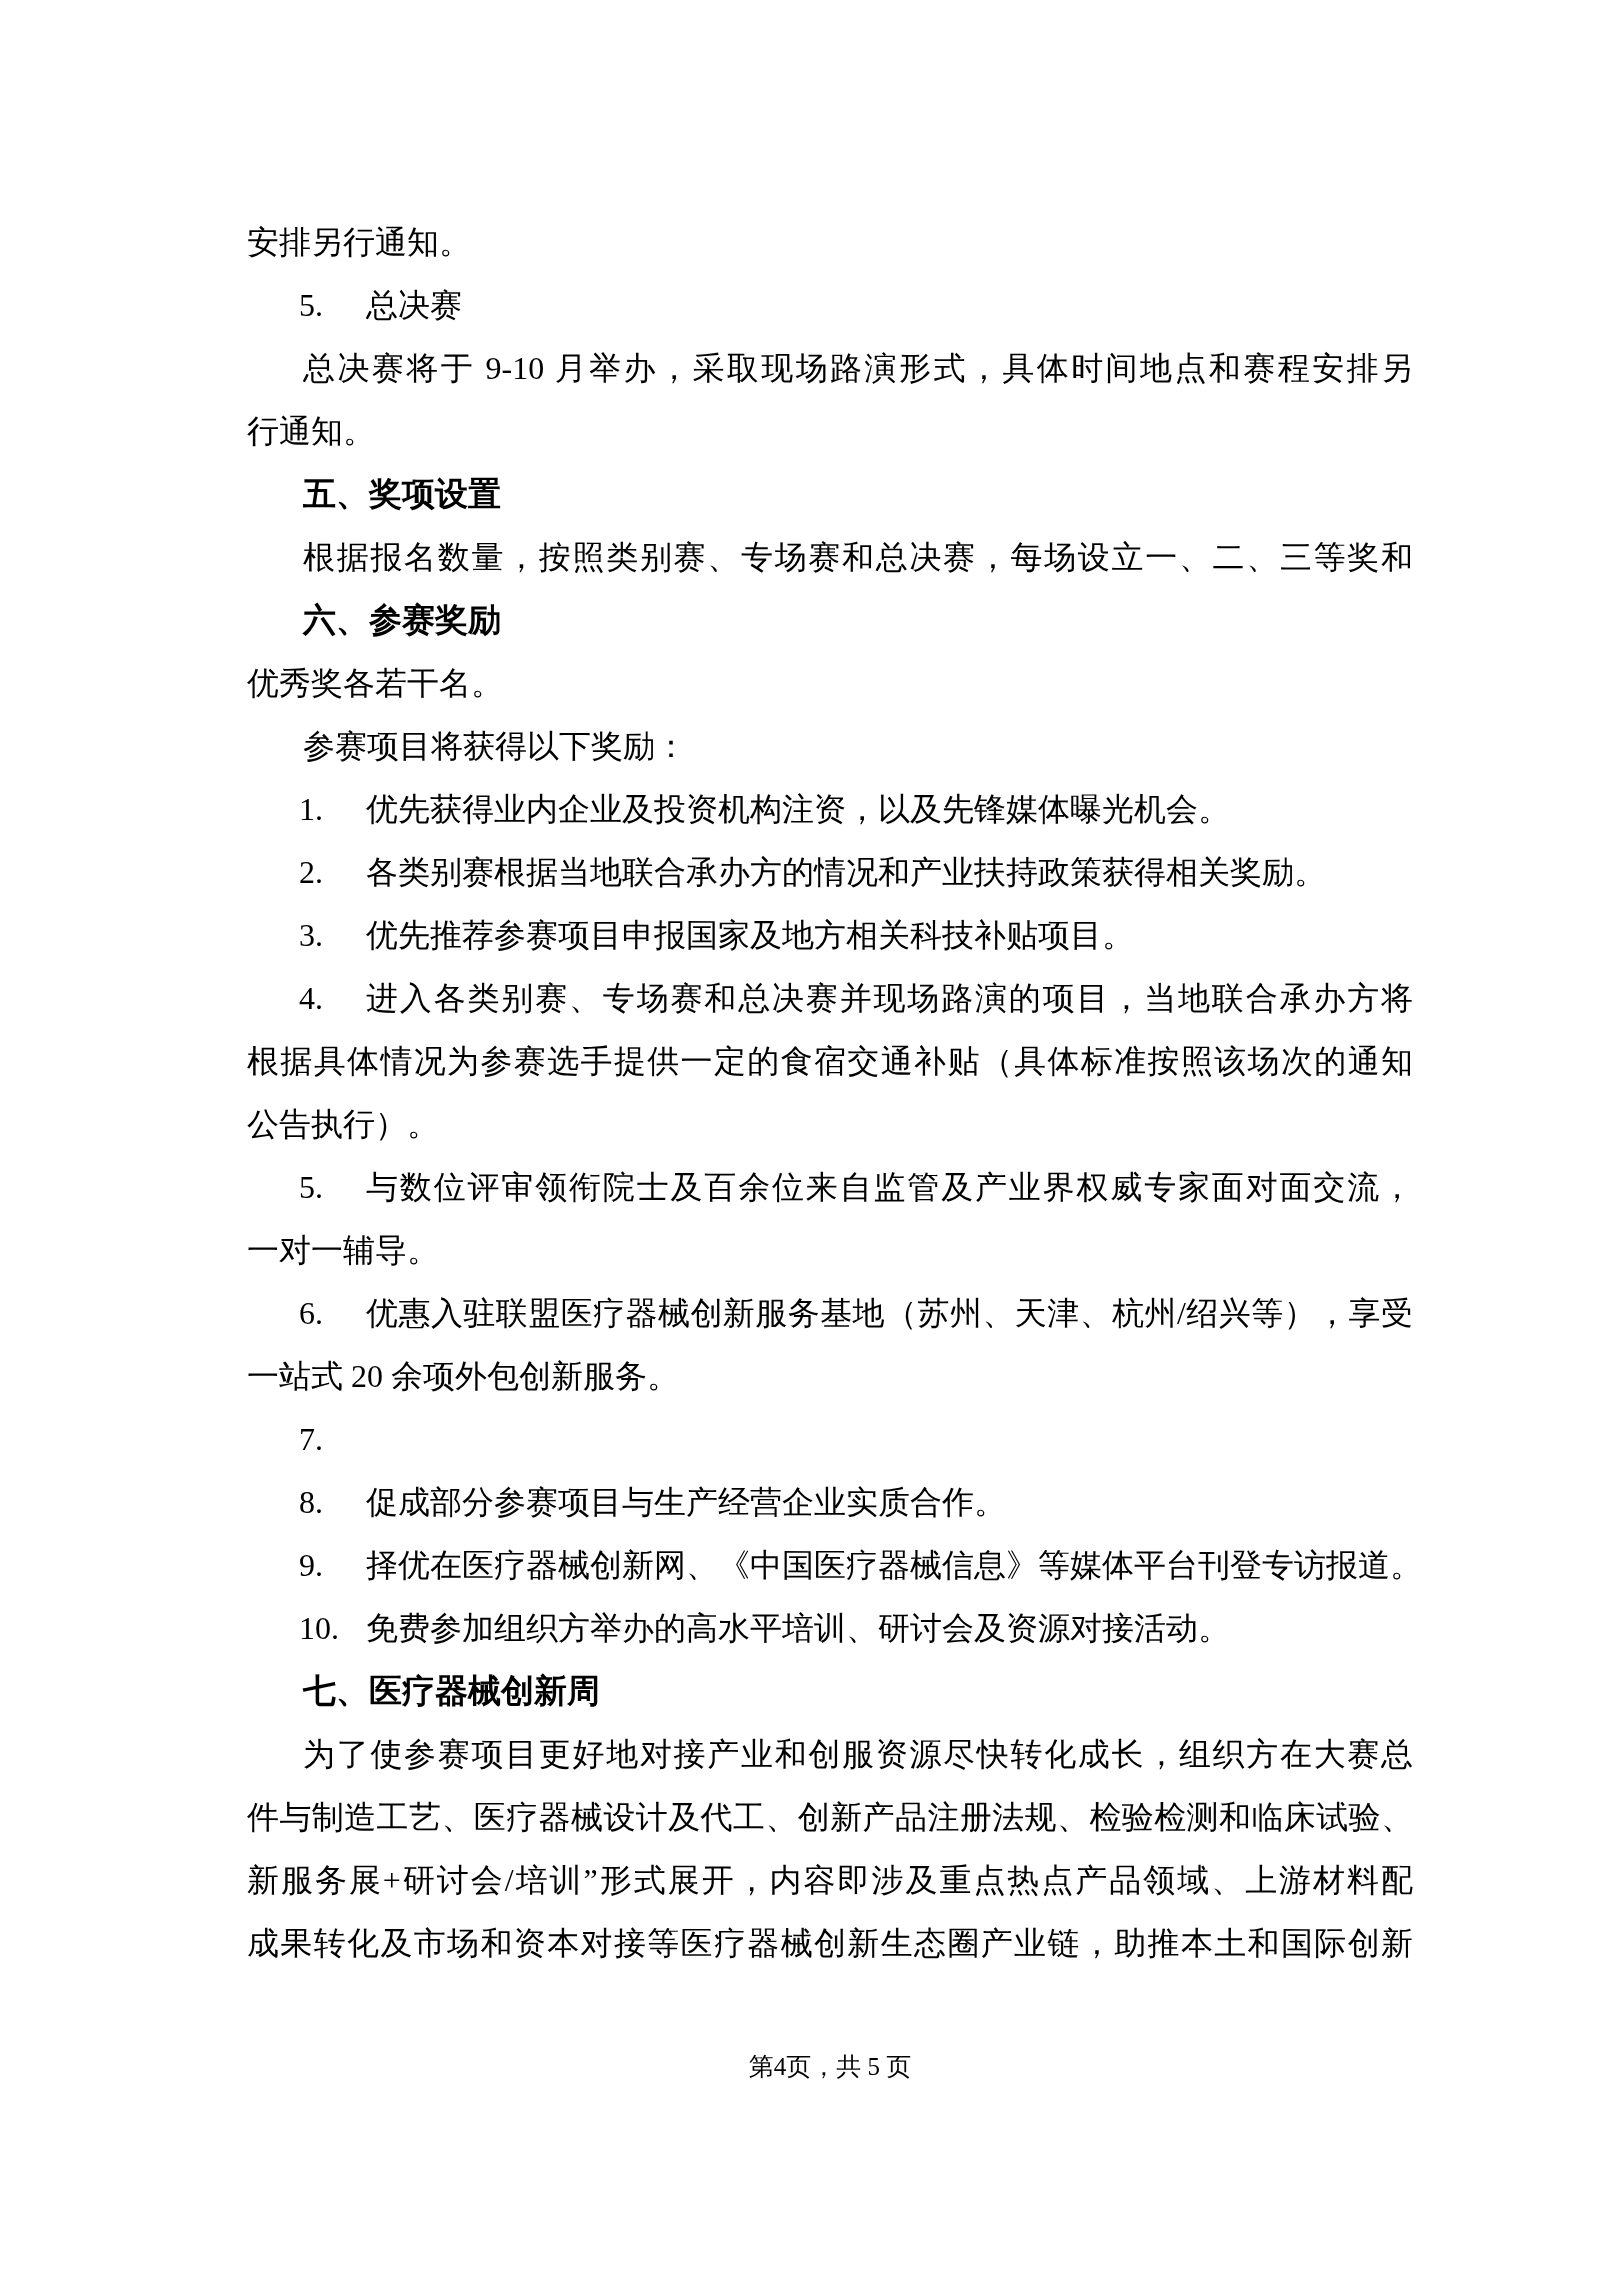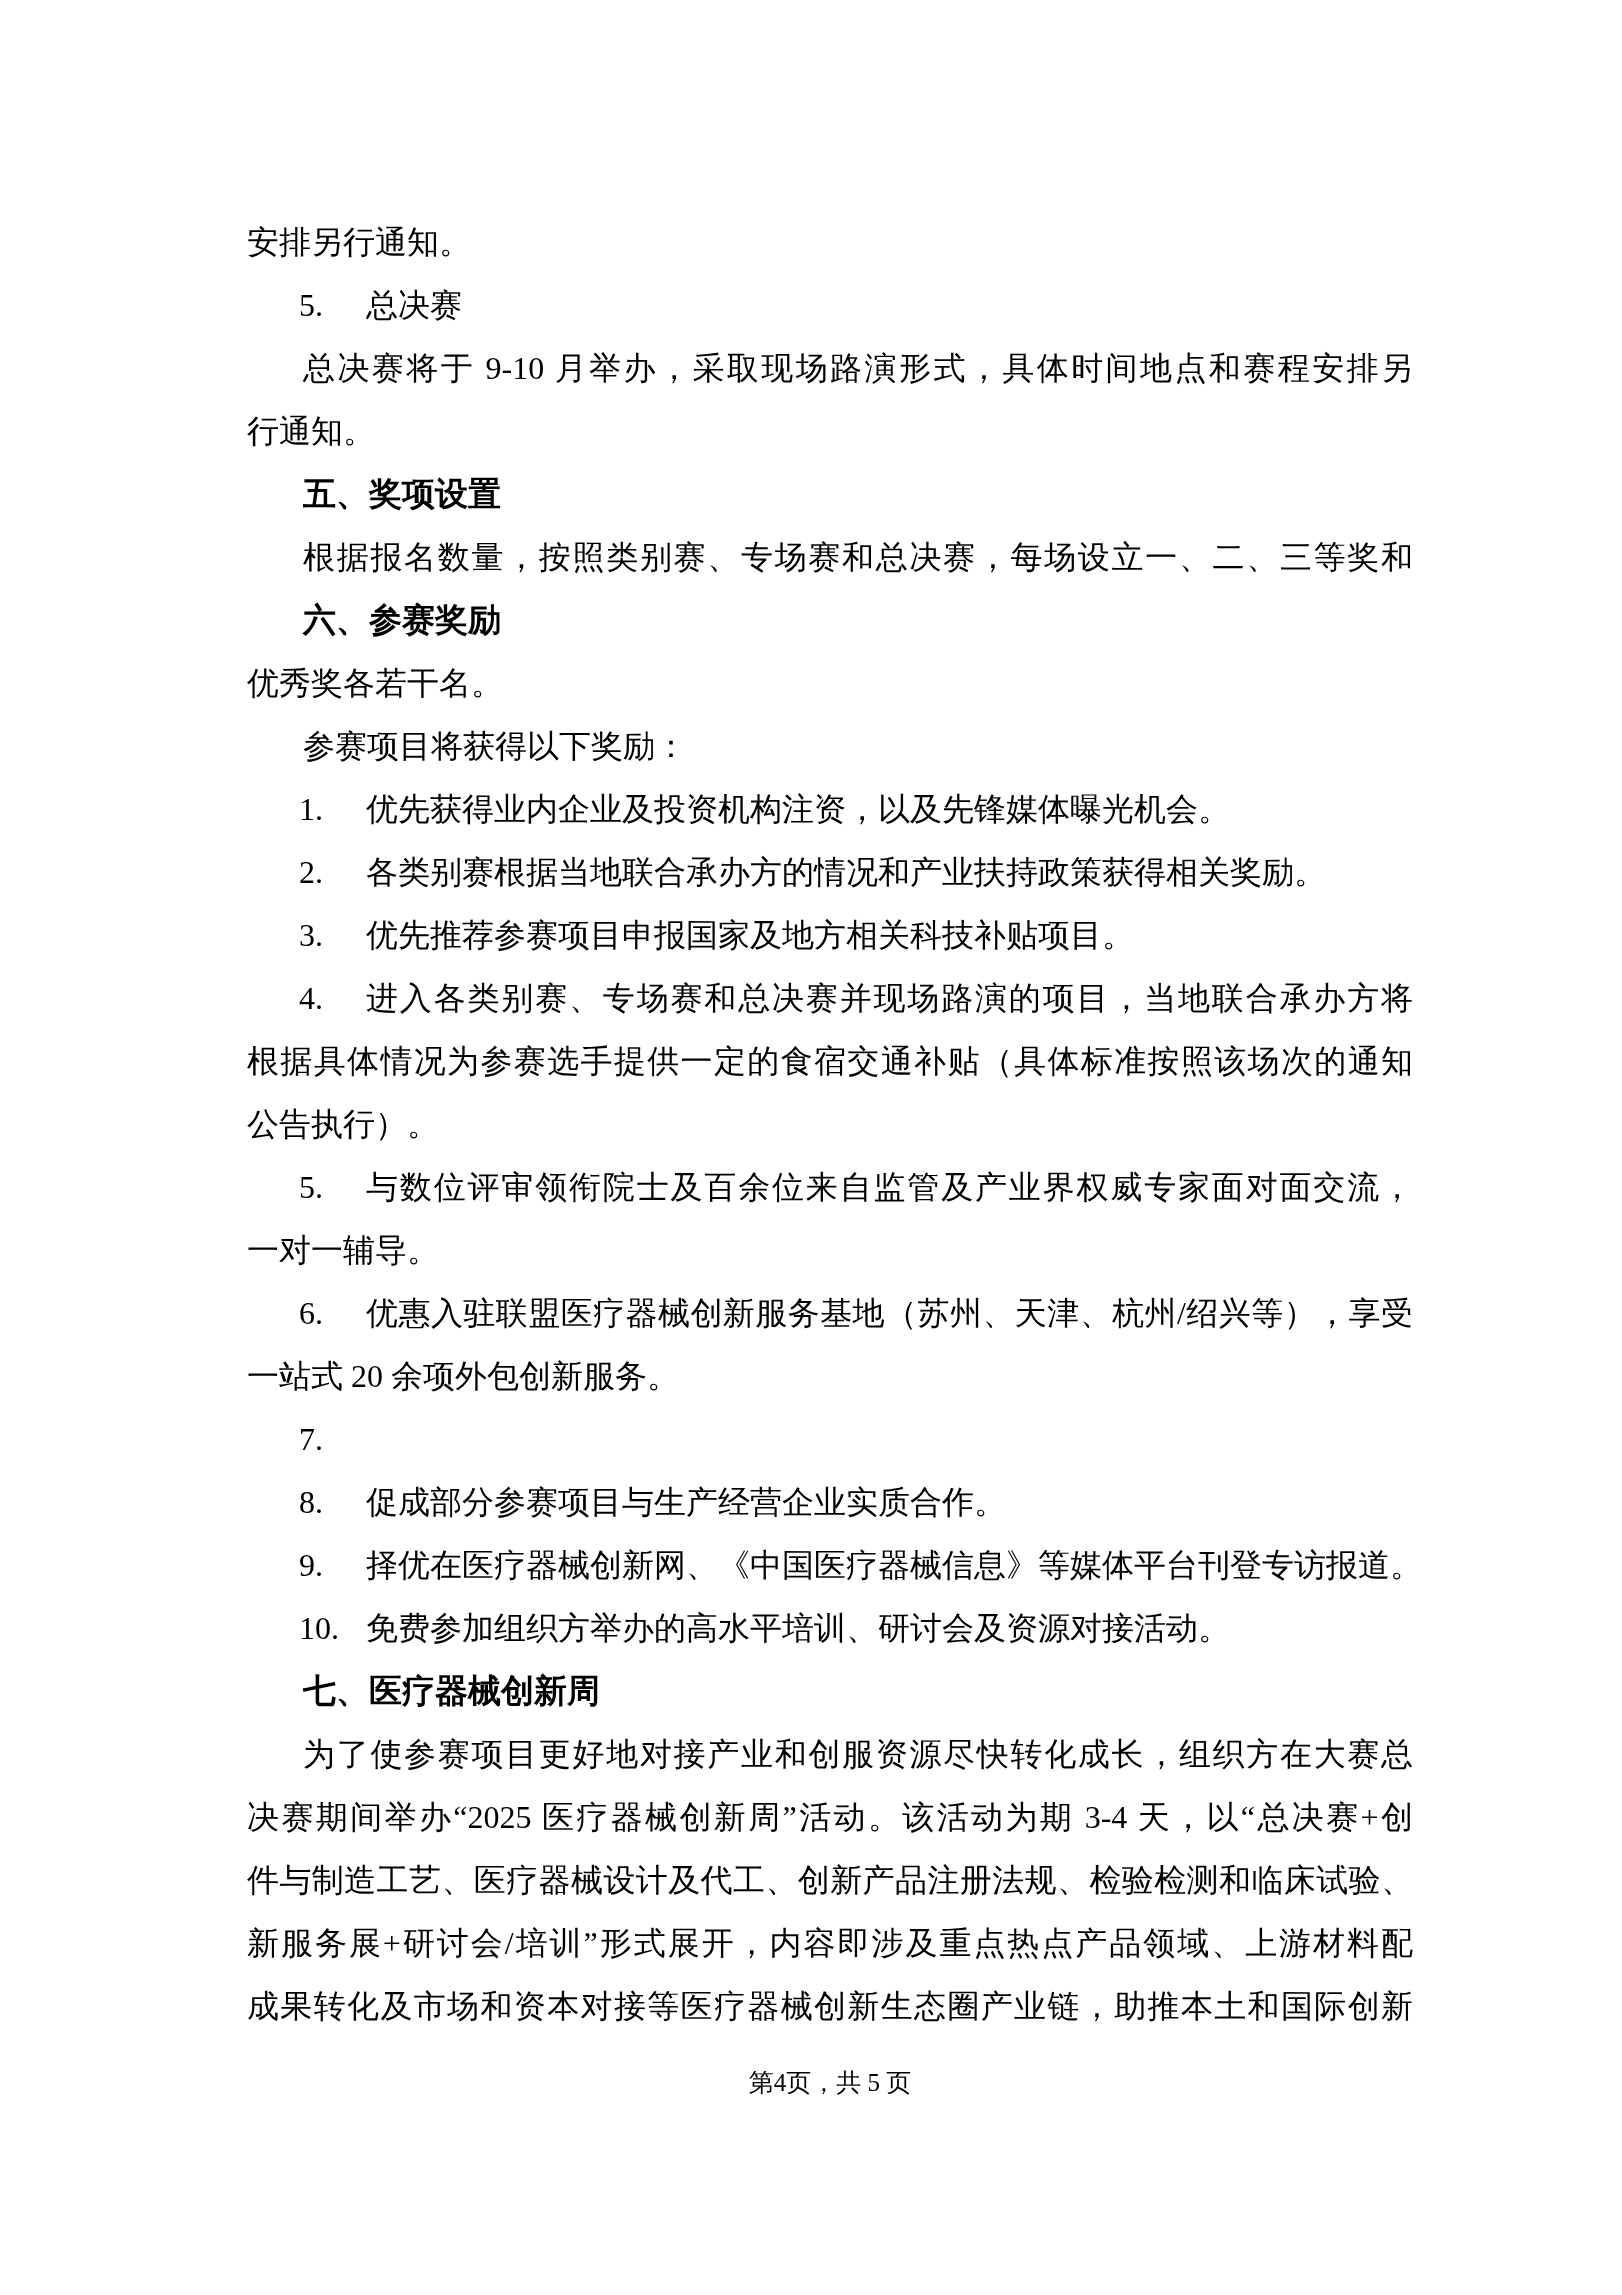--- a/index.html
+++ b/index.html
@@ -64,21 +64,20 @@
   }
   .footer {
     position: absolute;
     left: 247px;
     top: 2047px;
     width: 1166px;
     height: 39px;
     line-height: 39px;
     text-align: center;
     font-size: 25px;
-    margin-top: 16px;
   }
 </style>
 </head>
 <body>
 
 <div class="page">
   <main class="content">
       <div class="line plain">安排另行通知。</div>
       <div class="line numbered">
         <span class="num">5.</span>
@@ -129,21 +128,20 @@
       <div class="line numbered">
         <span class="num">9.</span>
         <span class="txt">择优在医疗器械创新网、《中国医疗器械信息》等媒体平台刊登专访报道。</span>
       </div>
       <div class="line numbered">
         <span class="num">10.</span>
         <span class="txt">免费参加组织方举办的高水平培训、研讨会及资源对接活动。</span>
       </div>
       <div class="line heading">七、医疗器械创新周</div>
       <div class="line indent fill">为了使参赛项目更好地对接产业和创服资源尽快转化成长，组织方在大赛总</div>
-      <div class="line plain fill">决赛期间举办“2025 医疗器械创新周”活动。该活动为期 3-4 天，以“总决赛+创</div>
       <div class="line plain fill">件与制造工艺、医疗器械设计及代工、创新产品注册法规、检验检测和临床试验、</div>
       <div class="line plain fill">新服务展+研讨会/培训”形式展开，内容即涉及重点热点产品领域、上游材料配</div>
       <div class="line plain fill">成果转化及市场和资本对接等医疗器械创新生态圈产业链，助推本土和国际创新</div>
     </main>
   <footer class="footer">
     <span>第4页，共 5 页</span>
   </footer>
 </div>
 
 

